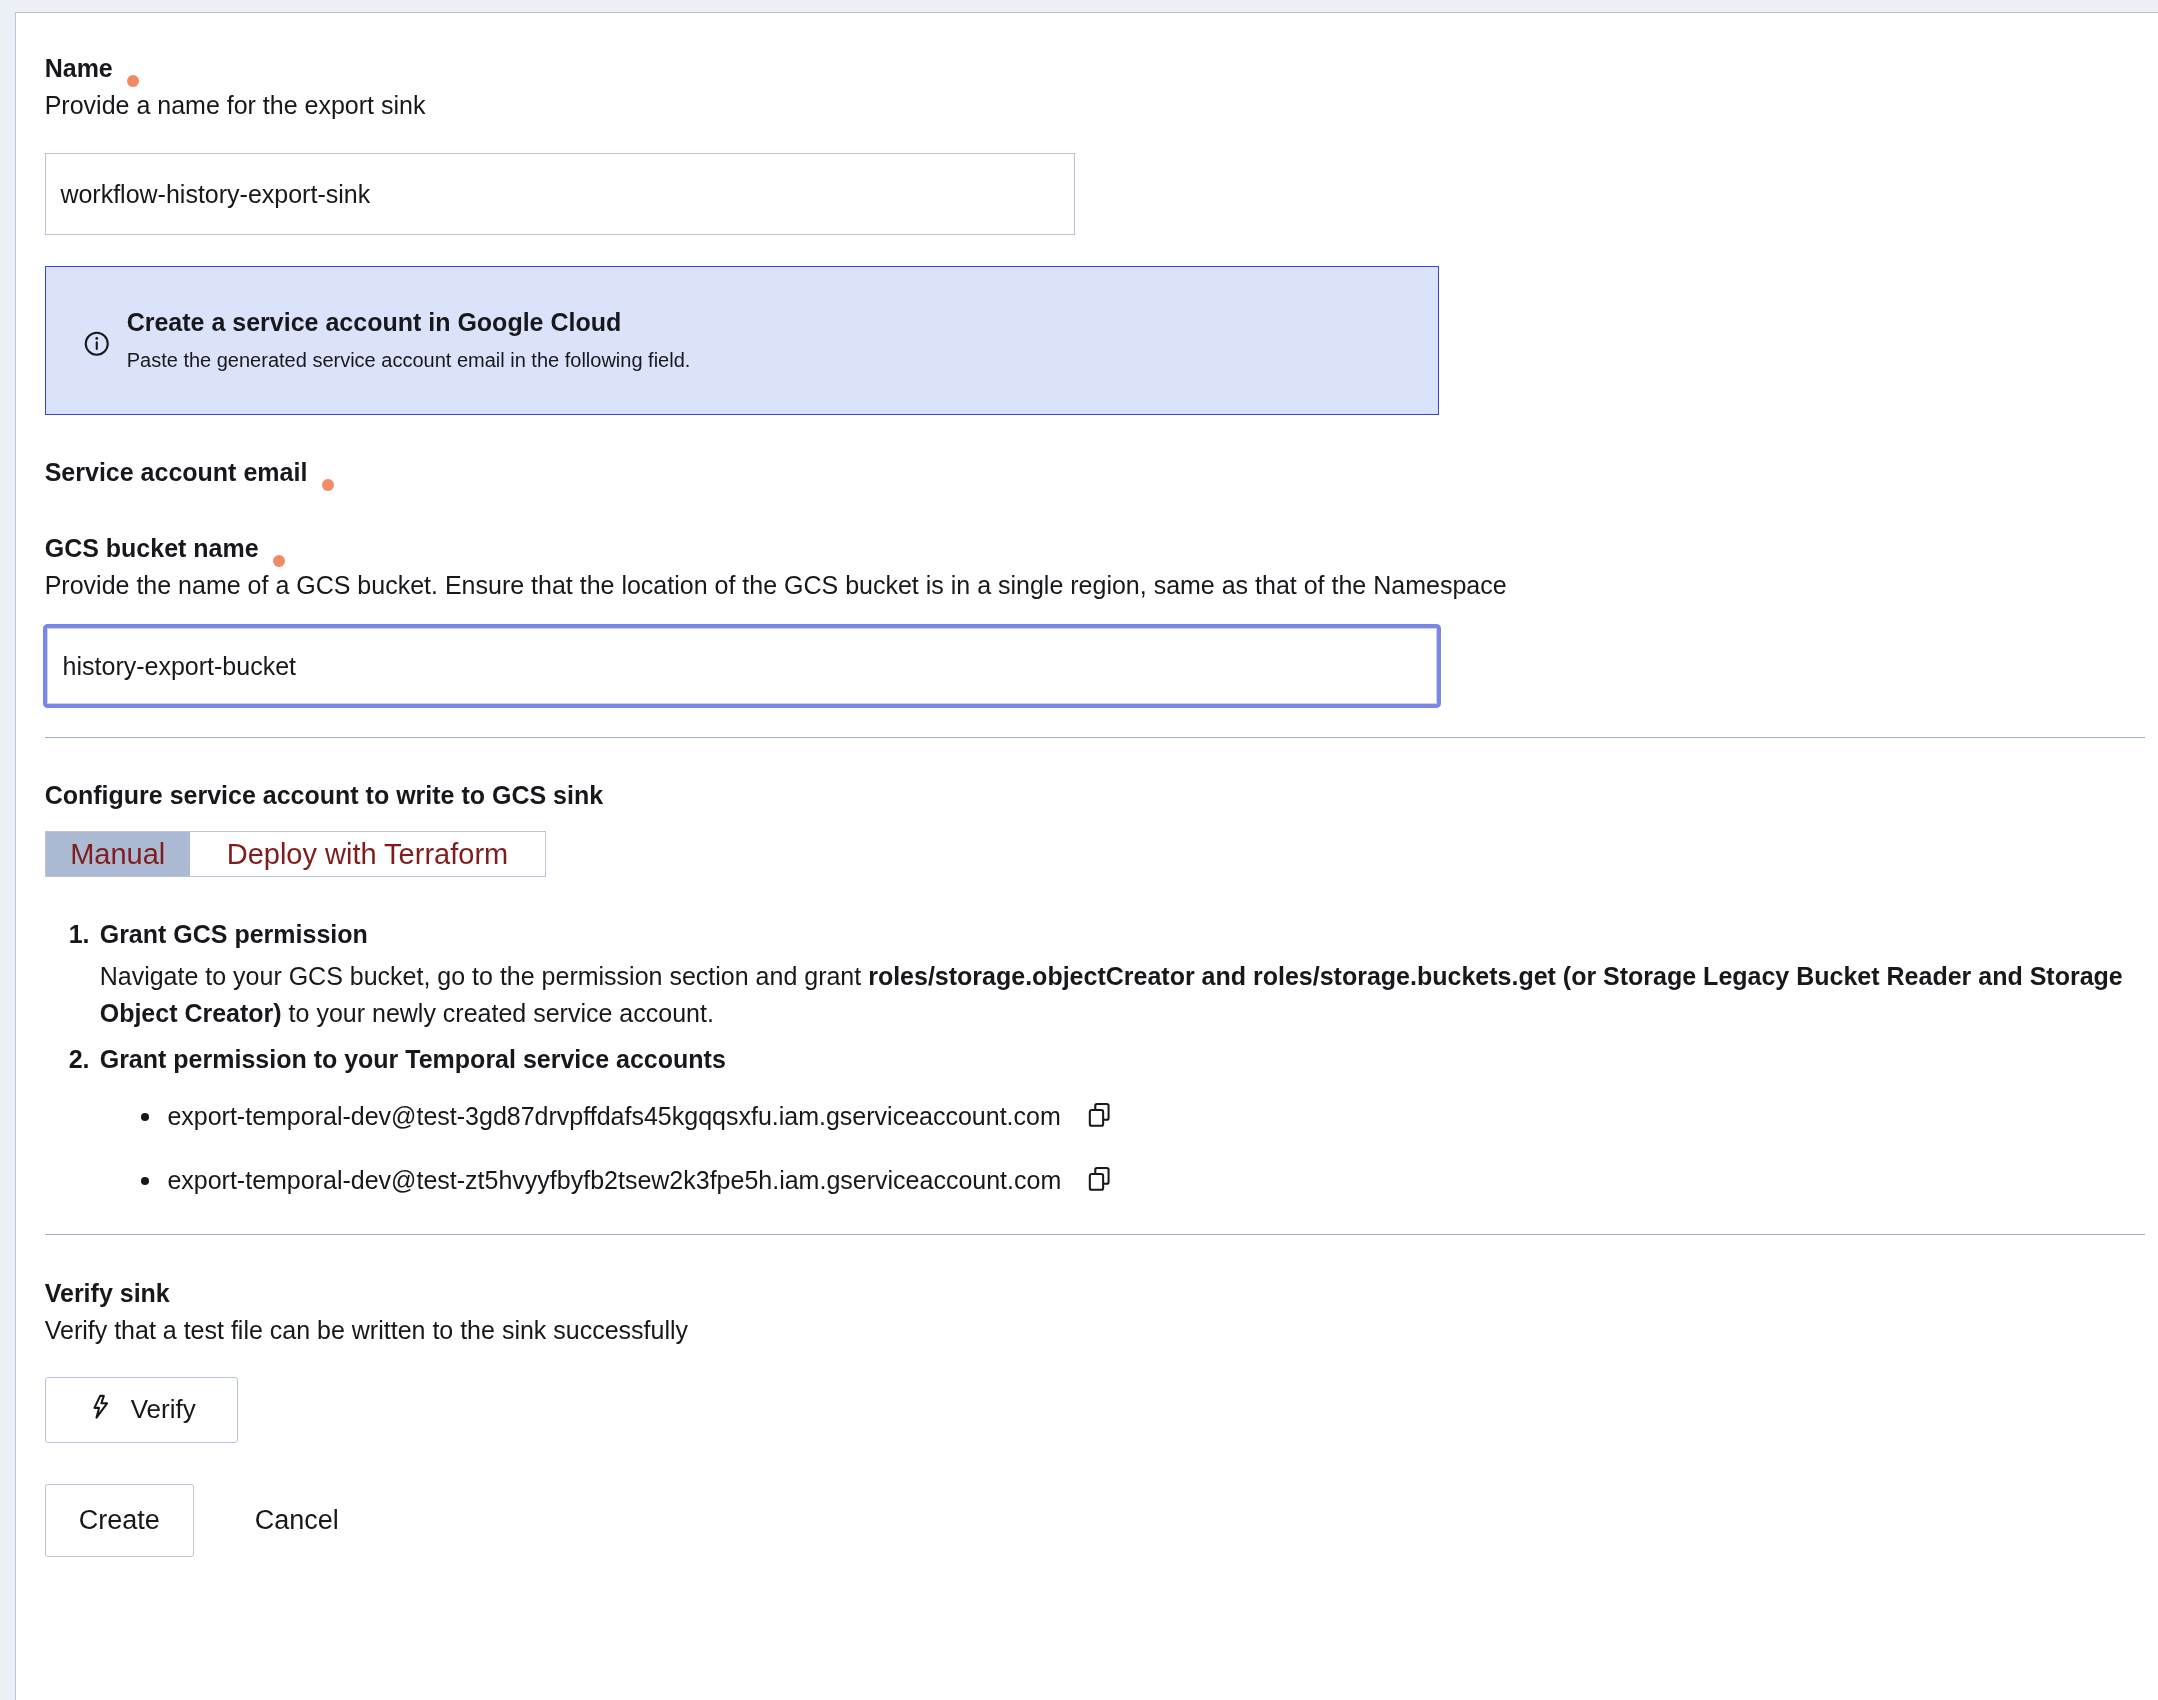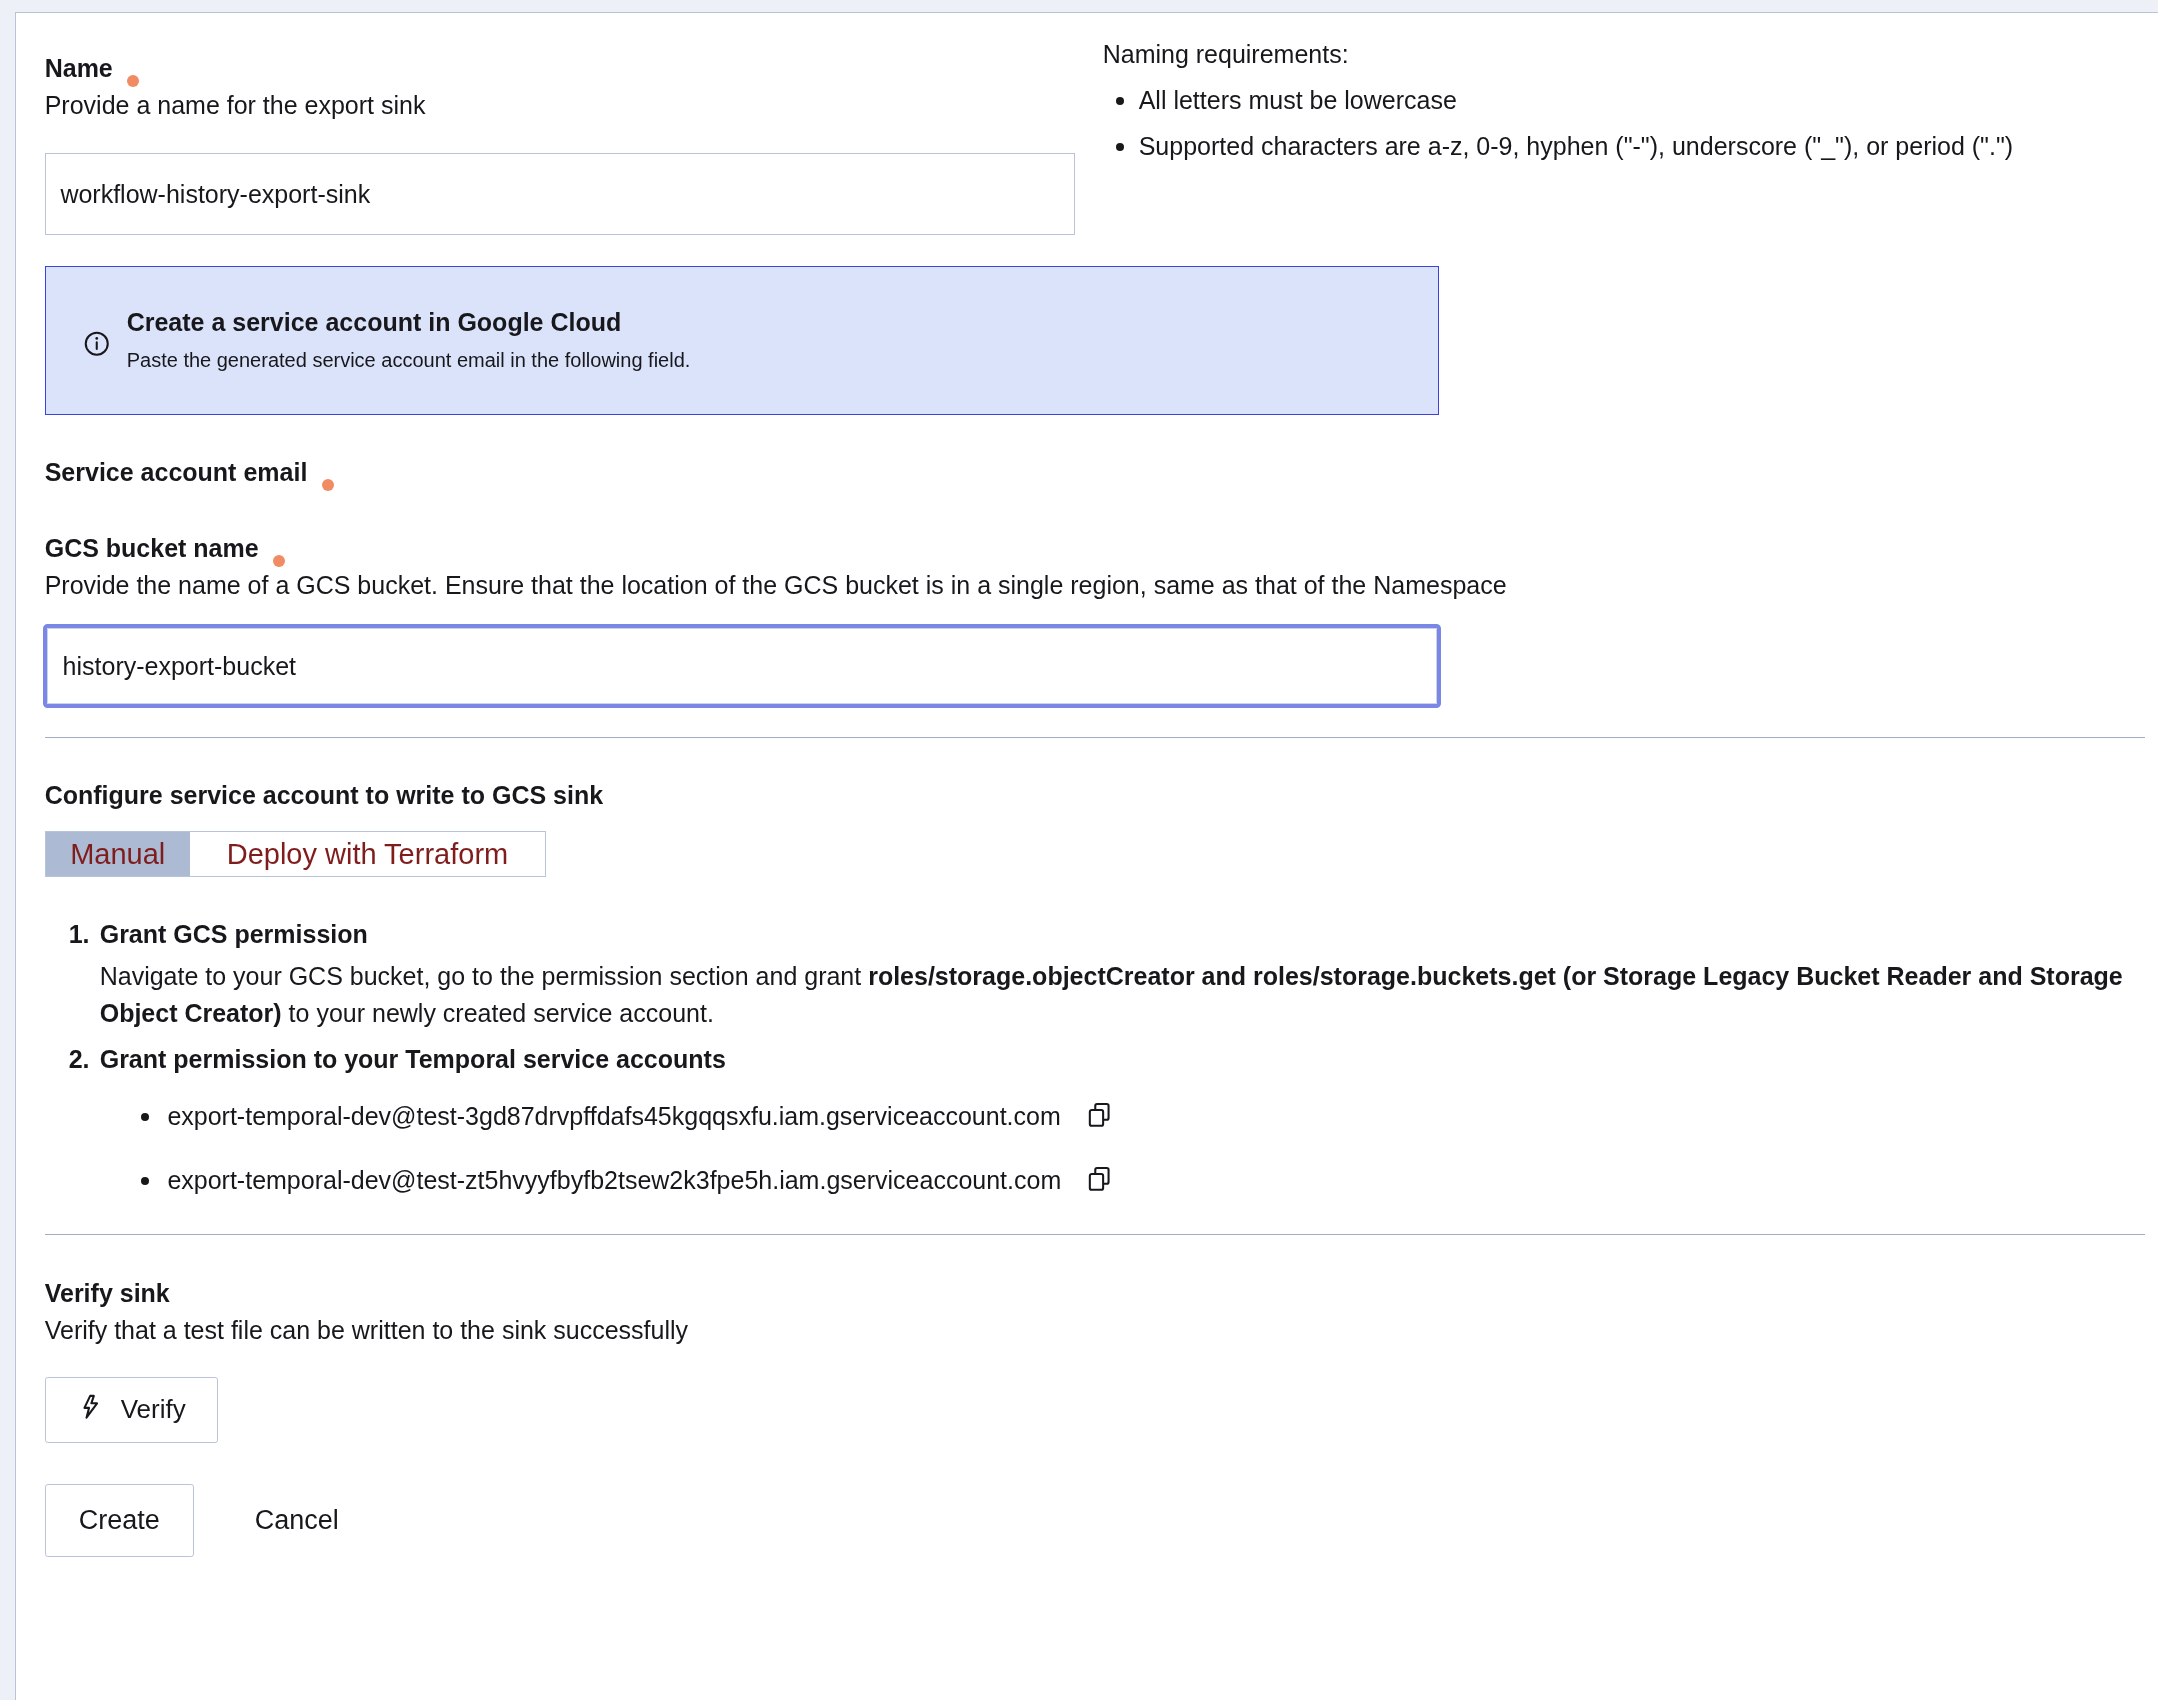--- a/index.html
+++ b/index.html
@@ -98,21 +98,21 @@
   .copy-btn {
     background: none; border: none; cursor: pointer; color: #17171c;
     margin-left: 24px; padding: 0; display: inline-flex; align-items: center;
   }
   .copy-btn svg { width: 29px; height: 29px; }
 
   .verify-heading { margin-top: 40px; font-size: 25px; font-weight: 700; line-height: 37px; }
   .verify-desc { font-size: 25px; line-height: 37px; }
   .verify-btn {
     margin-top: 27.5px; display: inline-flex; align-items: center; gap: 16.5px;
-    height: 66px; padding: 0 31px;
+    height: 66px; padding: 0 41px;
     background: #fff; border: 1.8px solid var(--input-border, #b9c4da); border-radius: 2.8px;
     font-family: inherit; font-size: 26px; color: #17171c; cursor: pointer;
   }
   .verify-btn svg { width: 27.5px; height: 27.5px; }
 
   .actions { margin-top: 41px; display: flex; align-items: center; }
   .create-btn {
     width: 149px; height: 73px;
     background: #fff; border: 1.8px solid var(--input-border, #b9c4da); border-radius: 2.8px;
     font-family: inherit; font-size: 27px; color: #17171c; cursor: pointer;
@@ -131,31 +131,20 @@
 
     
     <div class="field-label">
       <span>Name</span>
       <span class="req-dot"></span>
     </div>
     <div class="field-desc">Provide a name for the export sink</div>
     <input class="text-input input-name" type="text" value="workflow-history-export-sink" style="">
 
     
-    <div class="naming-req">
-      <div class="naming-req-title">Naming requirements:</div>
-      <div class="nr-item">
-        <span class="bullet-dot"></span>
-        <span class="nr-text">All letters must be lowercase</span>
-      </div>
-      <div class="nr-item">
-        <span class="bullet-dot"></span>
-        <span class="nr-text">Supported characters are a-z, 0-9, hyphen ("-"), underscore ("_"), or period (".")</span>
-      </div>
-    </div>
 
     
     <div class="info-box">
       <span class="info-icon">
         <svg viewBox="0 0 24 24" fill="none" stroke="currentColor" stroke-width="1.8">
           <circle cx="12" cy="12" r="9.6"></circle>
           <line x1="12" y1="10.8" x2="12" y2="16.6" stroke-linecap="round"></line>
           <circle cx="12" cy="7.4" r="1.2" fill="currentColor" stroke="none"></circle>
         </svg>
       </span>

